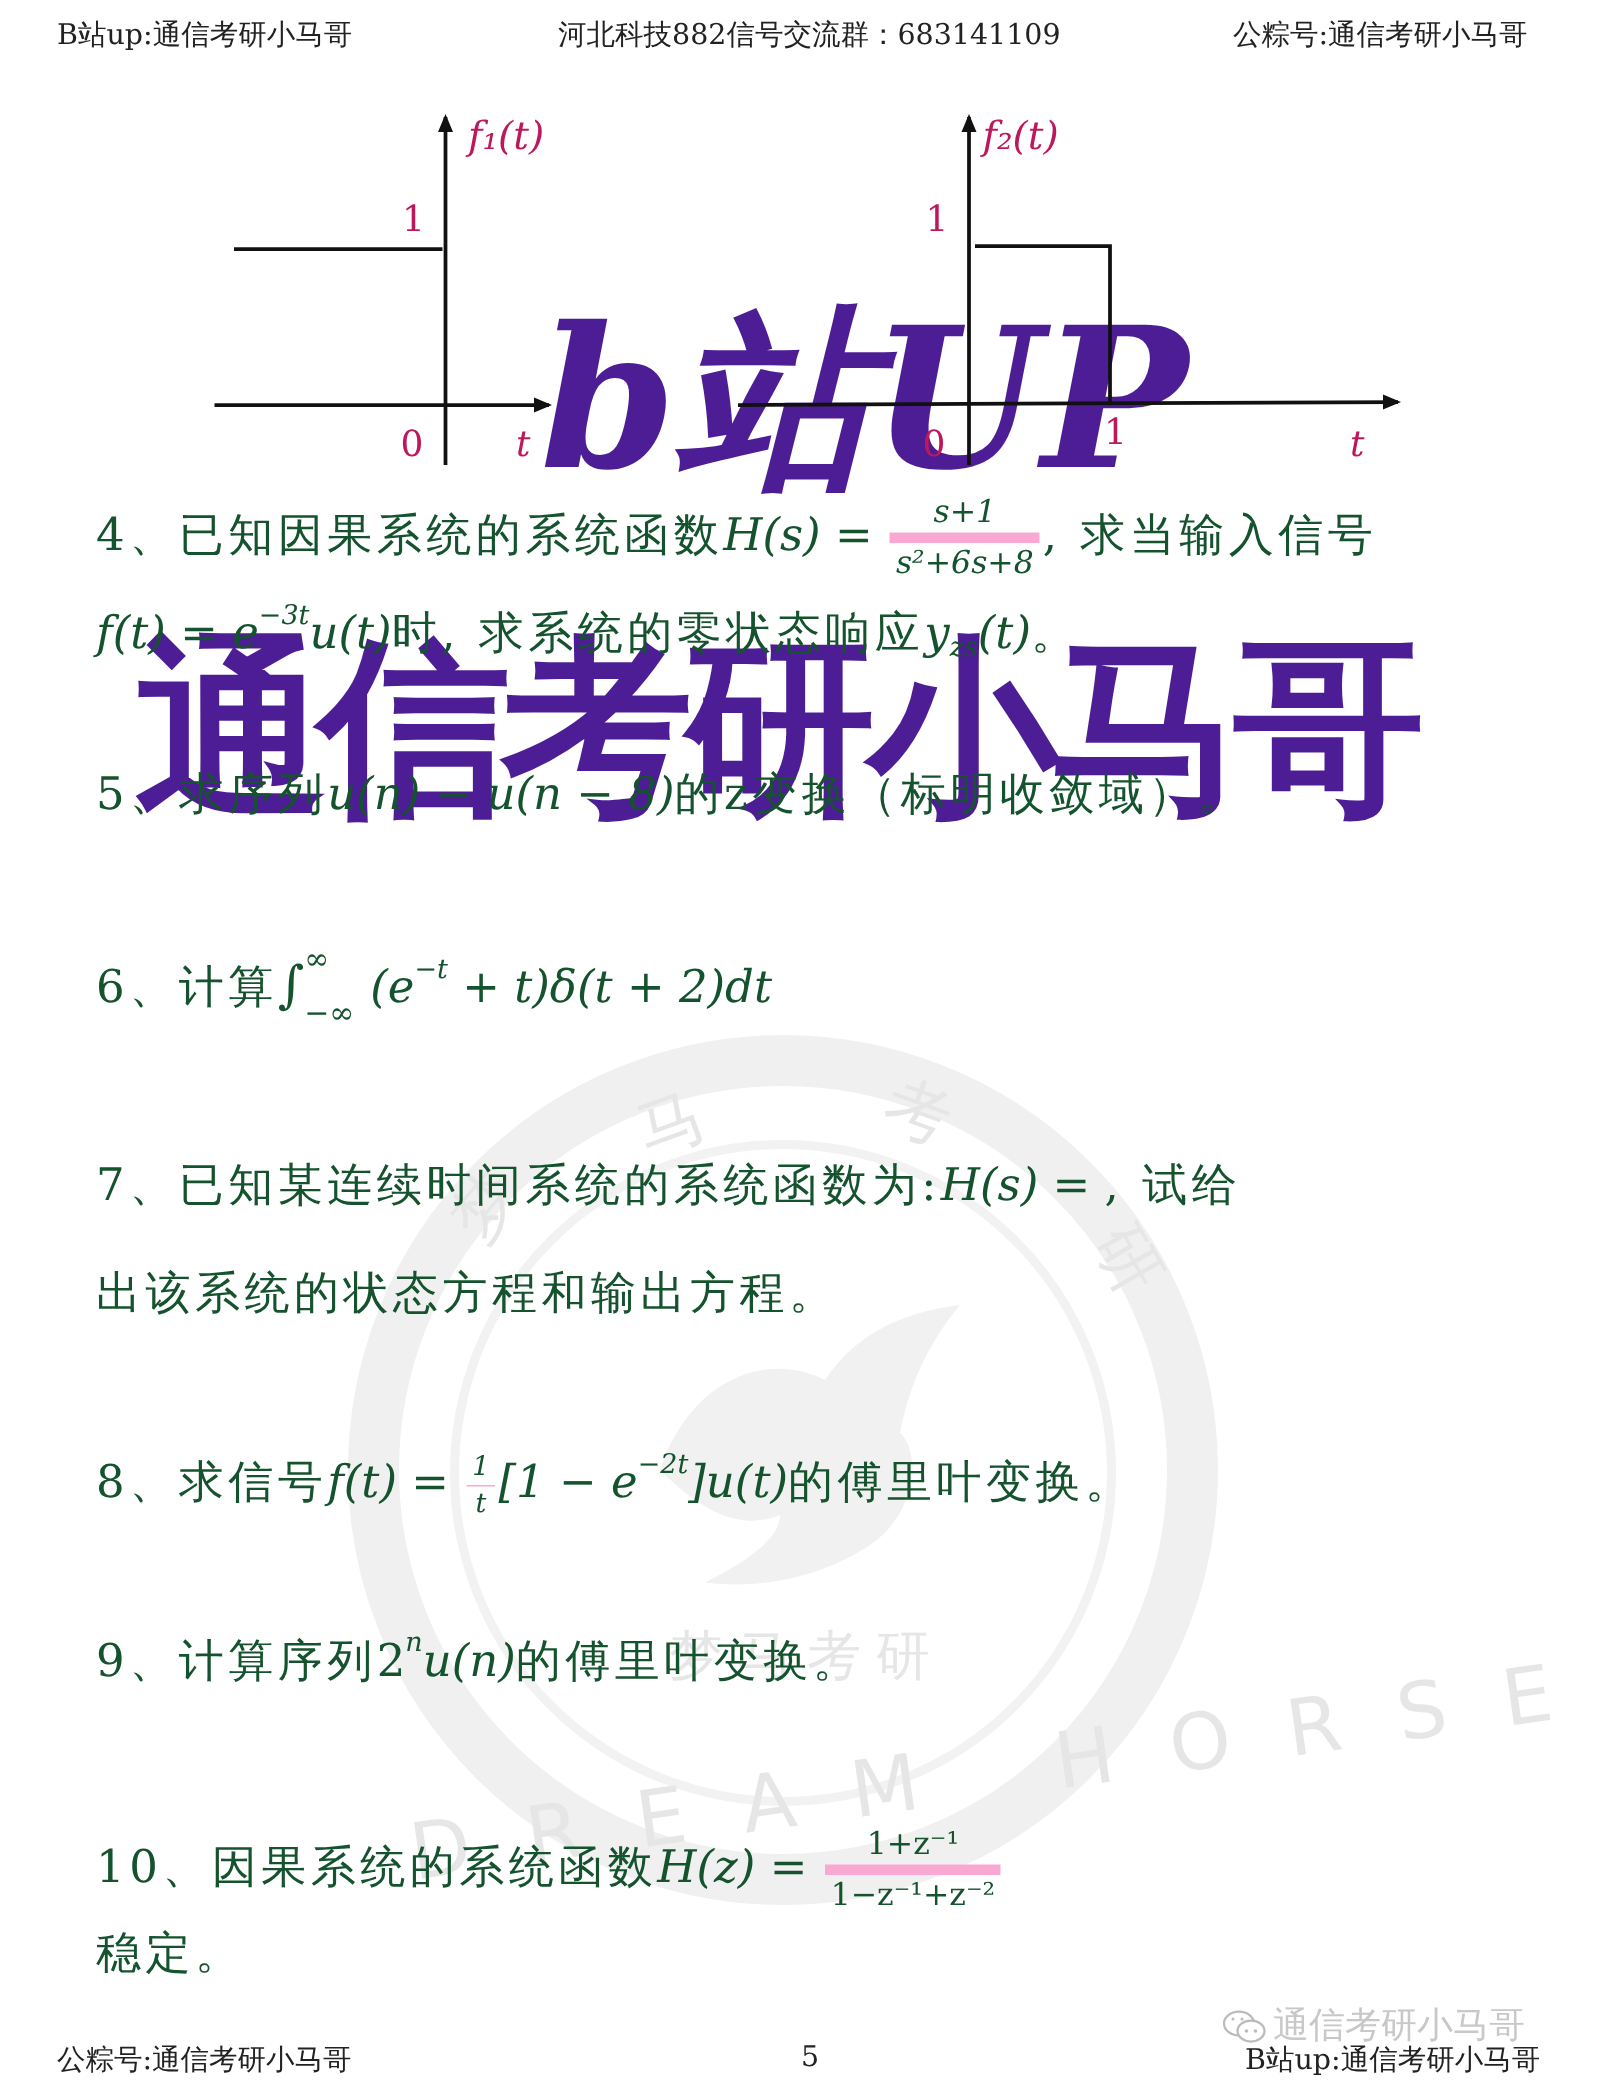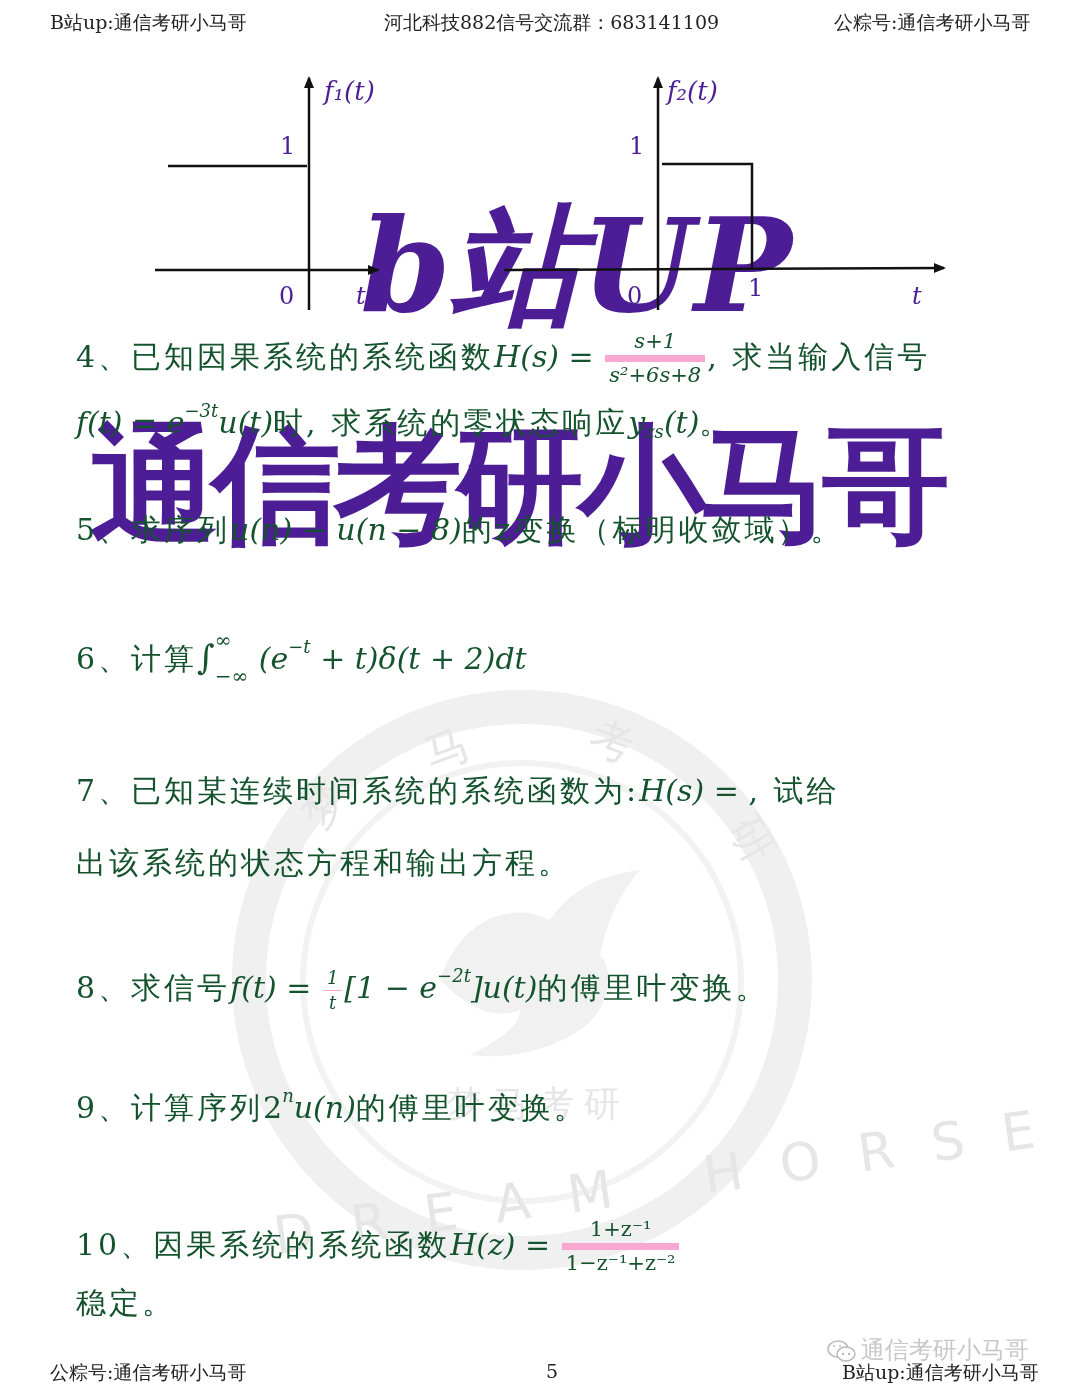--- a/index.html
+++ b/index.html
@@ -12,33 +12,33 @@
   .ftr { position: absolute; top: 1360px; font-size: 19px; color: #222; white-space: nowrap;
          font-family: "DejaVu Serif", serif; }
   .wm-big { position: absolute; color: #4c1d95; font-family: "DejaVu Serif", serif;
             font-weight: bold; white-space: nowrap; pointer-events: none; z-index: 0; }
   .wm-circle { position: absolute; left: 232px; top: 690px; width: 580px; height: 580px;
                border-radius: 50%; border: 34px solid #f0f0f0; box-sizing: border-box; z-index: 0; }
   .wm-circle-inner { position: absolute; left: 300px; top: 760px; width: 444px; height: 444px;
                border-radius: 50%; border: 6px solid #f2f2f2; box-sizing: border-box; z-index: 0; }
   .wm-ring-text { position: absolute; color: #e6e6e6; font-size: 44px; z-index: 0;
                   font-family: "DejaVu Sans", sans-serif; }
-  .layer { position: absolute; left: 12px; top: 0; width: 1016px; height: 1397px; z-index: 1; }
+  .layer { position: absolute; left: 0; top: 0; width: 1016px; height: 1397px; z-index: 1; }
   .q { position: absolute; left: 64px; font-size: 30px; white-space: nowrap; letter-spacing: 3px;
        color: #14532d; line-height: 1; }
   .q .m { font-family: "DejaVu Serif", serif; font-style: italic; letter-spacing: 0; }
   .q .n { font-style: normal; }
   .frac { display: inline-block; vertical-align: middle; text-align: center; font-size: 21px;
           letter-spacing: 0; margin: 0 2px; font-style: italic; }
   .frac .num { display: block; padding: 0 4px 2px 4px; border-bottom: 7px solid #f9a8d4; line-height: 1.1; }
   .frac .den { display: block; padding: 2px 4px 0 4px; line-height: 1.1; }
   sup { font-size: 0.6em; vertical-align: 0.9em; line-height: 0; }
   sub { font-size: 0.6em; vertical-align: -0.3em; line-height: 0; }
   .plot svg { position: absolute; overflow: visible; }
-  .lbl { position: absolute; font-size: 24px; font-family: "DejaVu Serif", serif; color: #4c1d95; }
+  .lbl { position: absolute; font-size: 24px; font-family: "DejaVu Serif", serif; color: #be185d; }
   .lbl.i { font-style: italic; }
   .wechat { position: absolute; left: 815px; top: 1334px; font-size: 24px; color: #c8c8c8;
             font-family: "DejaVu Sans", sans-serif; white-space: nowrap; }
 </style>
 </head>
 <body>
 
 <div class="wm-big" style="left:360px; top:180px; font-size:130px; font-style:italic;">b站UP</div>
 <div class="wm-big" style="left:90px; top:400px; font-size:128px; letter-spacing:-6px;">通信考研小马哥</div>
 <div class="wm-circle"></div>

